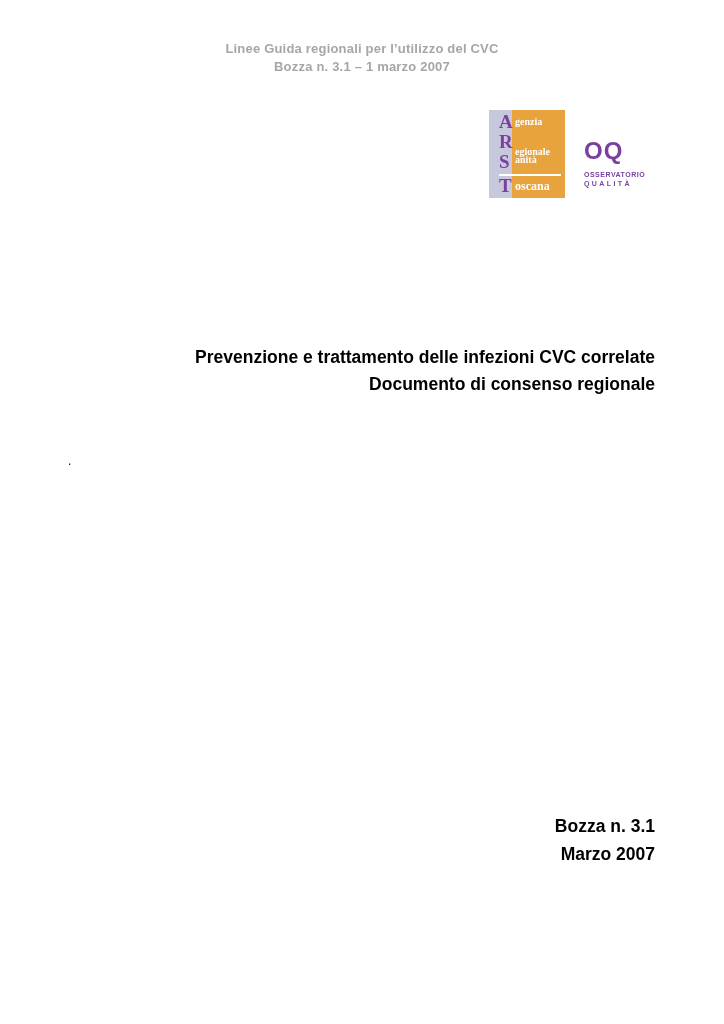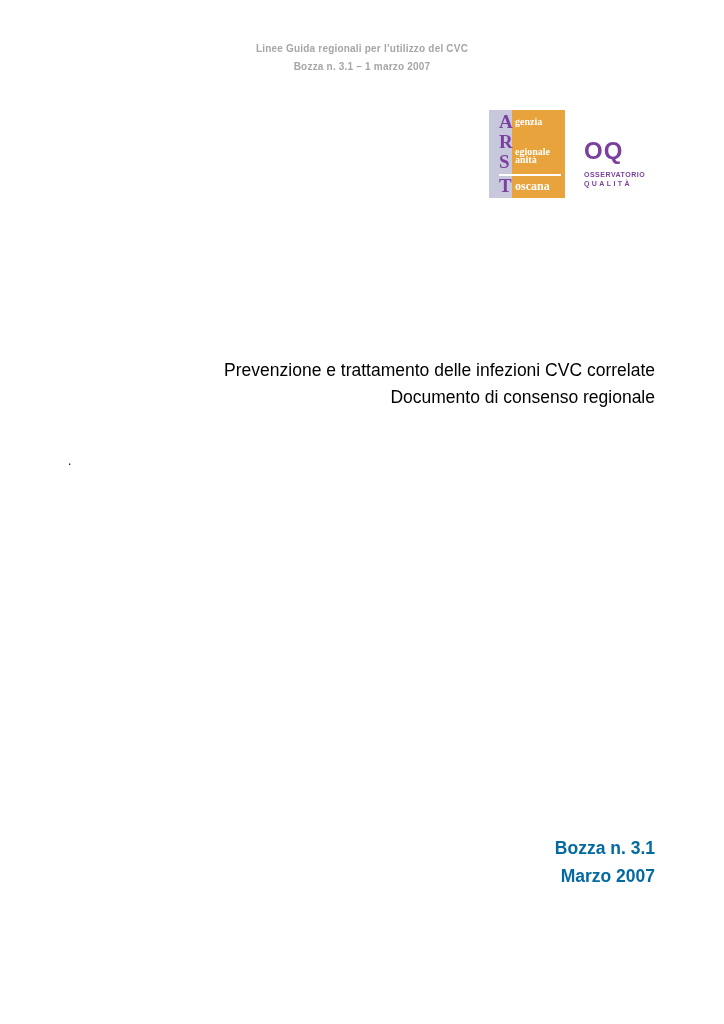--- a/index.html
+++ b/index.html
@@ -23,21 +23,21 @@
   }
 
   
   .doc-header {
     position: absolute;
     left: 0;
     top: 40px;
     width: 724px;
     text-align: center;
     color: #a6a6a6;
-    font-size: 10px;
+    font-size: 13px;
     font-weight: bold;
     line-height: 18px;
     letter-spacing: 0.2px;
   }
   .doc-header .line2 {
     display: block;
   }
 
   
   .logo-row {
@@ -132,49 +132,49 @@
     line-height: 9px;
     color: #7b3fa0;
     letter-spacing: 0.5px;
   }
   .oq-logo .sub2 { letter-spacing: 2.4px; }
 
   
   .title-block {
     position: absolute;
     left: 70px;
-    top: 357px;
+    top: 344px;
     width: 585px;
     text-align: right;
     font-size: 17.5px;
-    font-weight: normal;
+    font-weight: bold;
     line-height: 27px;
     color: #000000;
   }
 
   .stray-dot {
     position: absolute;
     left: 68px;
     top: 455px;
     font-size: 12px;
     line-height: 12px;
     color: #000000;
   }
 
   
   .draft-block {
     position: absolute;
     left: 70px;
-    top: 834px;
+    top: 812px;
     width: 585px;
     text-align: right;
     font-size: 17.5px;
     font-weight: bold;
     line-height: 28px;
-    color: #0369a1;
+    color: #000000;
   }
 </style>
 </head>
 <body>
 
 <div class="page">
 
   <div class="doc-header">
     <span>Linee Guida regionali per l’utilizzo del CVC</span>
     <span class="line2">Bozza n. 3.1 – 1 marzo 2007</span>

